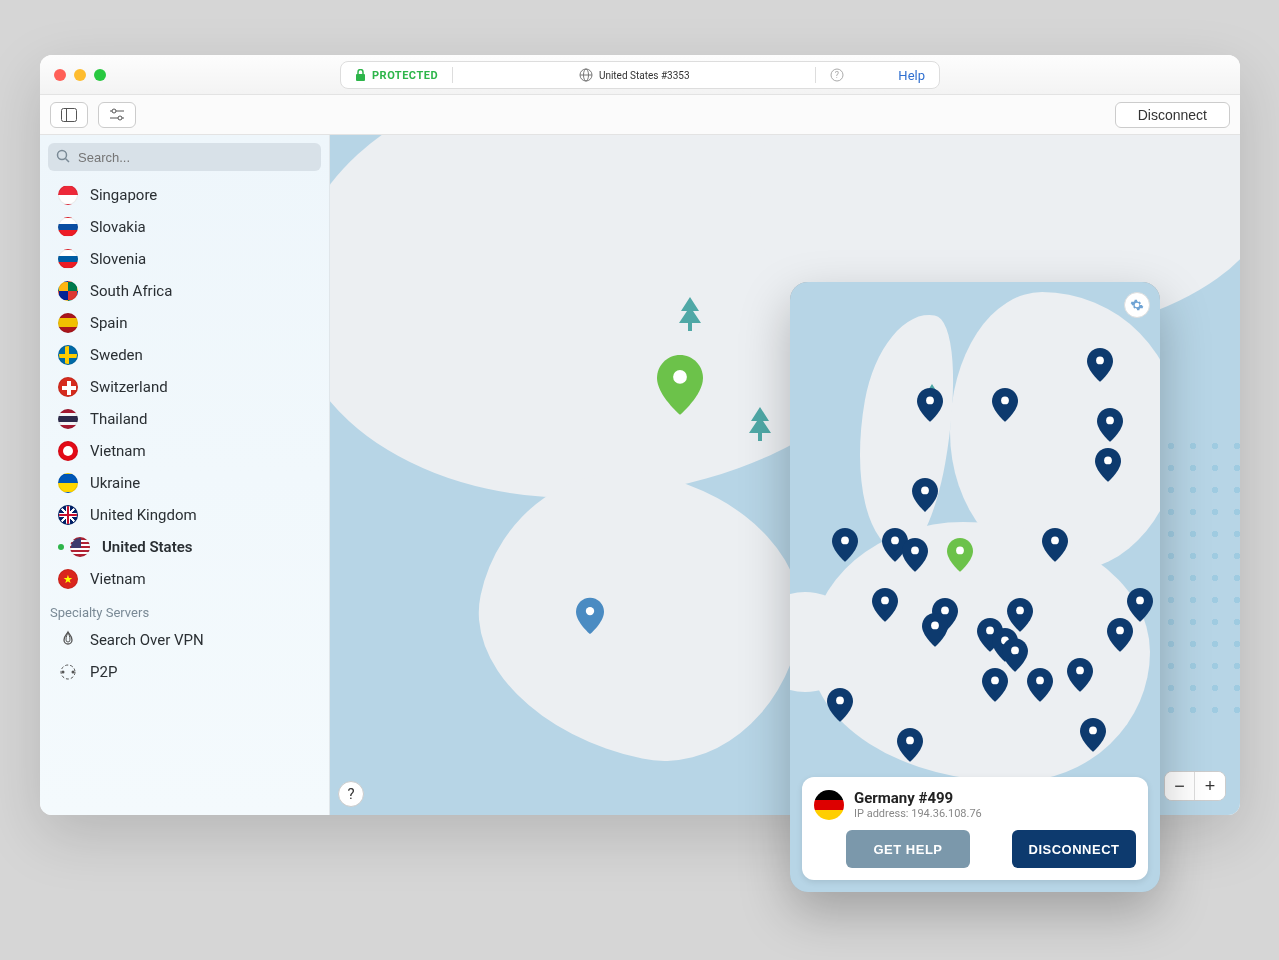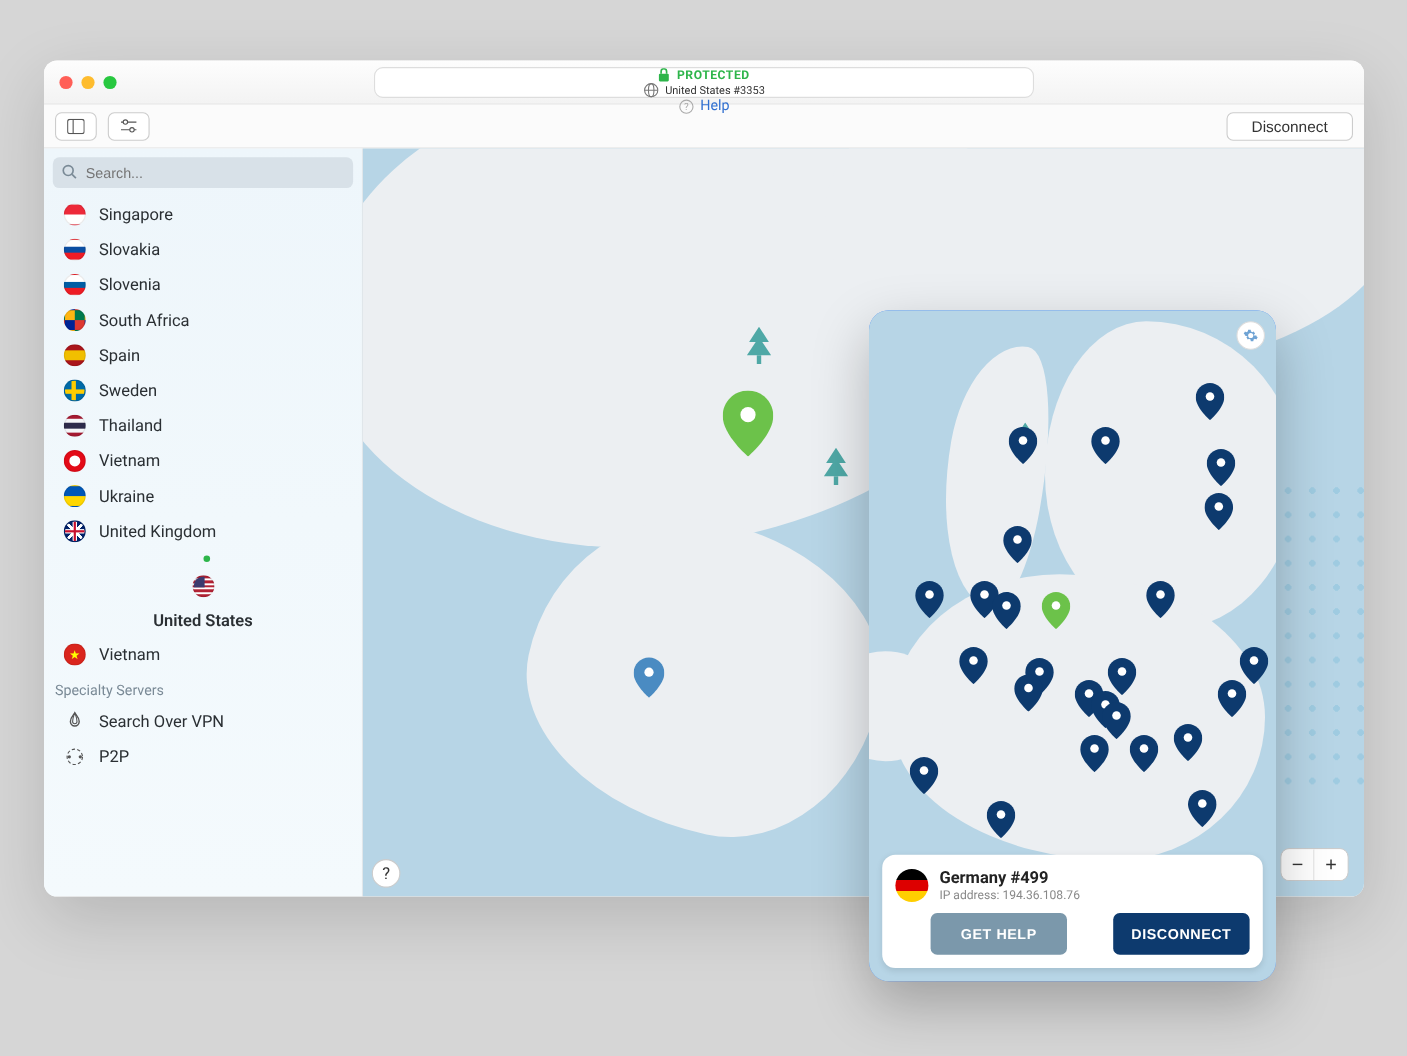--- a/index.html
+++ b/index.html
@@ -54,27 +54,26 @@
     position:absolute;
     left:50%; transform:translateX(-50%);
     top:6px;
     width: 600px; height:28px;
     background:#fff;
     border:1px solid #ddd;
     border-radius:8px;
     display:flex;
     align-items:center;
     font-size:13px;
-    flex-direction:column;
   }
   .status-pill .seg { display:flex;align-items:center;gap:6px;padding:0 14px;}
   .status-pill .divider{width:1px;height:16px;background:#ddd;}
   .protected { color:#2db54a; font-weight:700; letter-spacing:.5px; font-size:11px;}
   .server-label { color:#333; font-size:10px;}
-  .help-link { color:#2f6fd0; }
+  .help-link { color:#2f6fd0;margin-left:48px; }
   .disconnect-top {
     margin-left:auto;
     height:26px;
     border:1px solid #ccc;
     border-radius:6px;
     background:#fff;
     padding:0 22px;
     font-size:14px;
     color:#333;
     cursor:pointer;
@@ -114,21 +113,21 @@
     display:inline-block;
     background:#ccc;
     position:relative;
     overflow:hidden;
     border:1px solid rgba(0,0,0,0.08);
   }
   .country-item.active::before{
     content:""; width:6px;height:6px;border-radius:50%;
     background:#2db54a; margin-right:-6px;
   }
-  .country-item.active { font-weight:600;flex-direction:column; }
+  .country-item.active { font-weight:600; }
   .section-label { font-size:13px;color:#7a8a96;padding:10px 10px 4px;}
   .spec-item { display:flex;align-items:center;gap:12px;padding:6px 18px;font-size:15px;color:#2a2f33;cursor:pointer;}
   .spec-icon{width:20px;height:20px;display:flex;align-items:center;justify-content:center;color:#555;}
   .map {
     flex:1;
     background:#b7d5e6;
     position:relative;
     overflow:hidden;
   }
   .land {
@@ -154,21 +153,21 @@
     display:flex;background:#fff;border:1px solid #ccc;border-radius:8px;
     overflow:hidden;
   }
   .zoom button{width:30px;height:28px;border:none;background:#fff;font-size:18px;color:#333;cursor:pointer;}
   .zoom button:first-child{border-right:1px solid #ddd;}
   
   .overlay-card{
     position:absolute;
     left:790px; top:282px;
     width:370px;height:610px;
-    background:#3b82f6;border-radius:18px;
+    background:#a3a3a3;border-radius:18px;
     box-shadow:0 20px 50px rgba(0,0,0,0.25);
     overflow:hidden;
     padding-left:43px;
   }
   .overlay-card .map-mini{
     position:absolute;inset:0;
     background:#b7d5e6;
   }
   .gear{
     position:absolute;right:10px;top:10px;
@@ -316,20 +315,24 @@
           </div>
           <div class="country-item">
             <span class="flag es"></span>
             <span>Spain</span>
           </div>
           <div class="country-item">
             <span class="flag se"></span>
             <span>Sweden</span>
           </div>
           <div class="country-item">
+            <span class="flag ch"></span>
+            <span>Switzerland</span>
+          </div>
+          <div class="country-item">
             <span class="flag th"></span>
             <span>Thailand</span>
           </div>
           <div class="country-item">
             <span class="flag tr"></span>
             <span>Vietnam</span>
           </div>
           <div class="country-item">
             <span class="flag ua"></span>
             <span>Ukraine</span>

